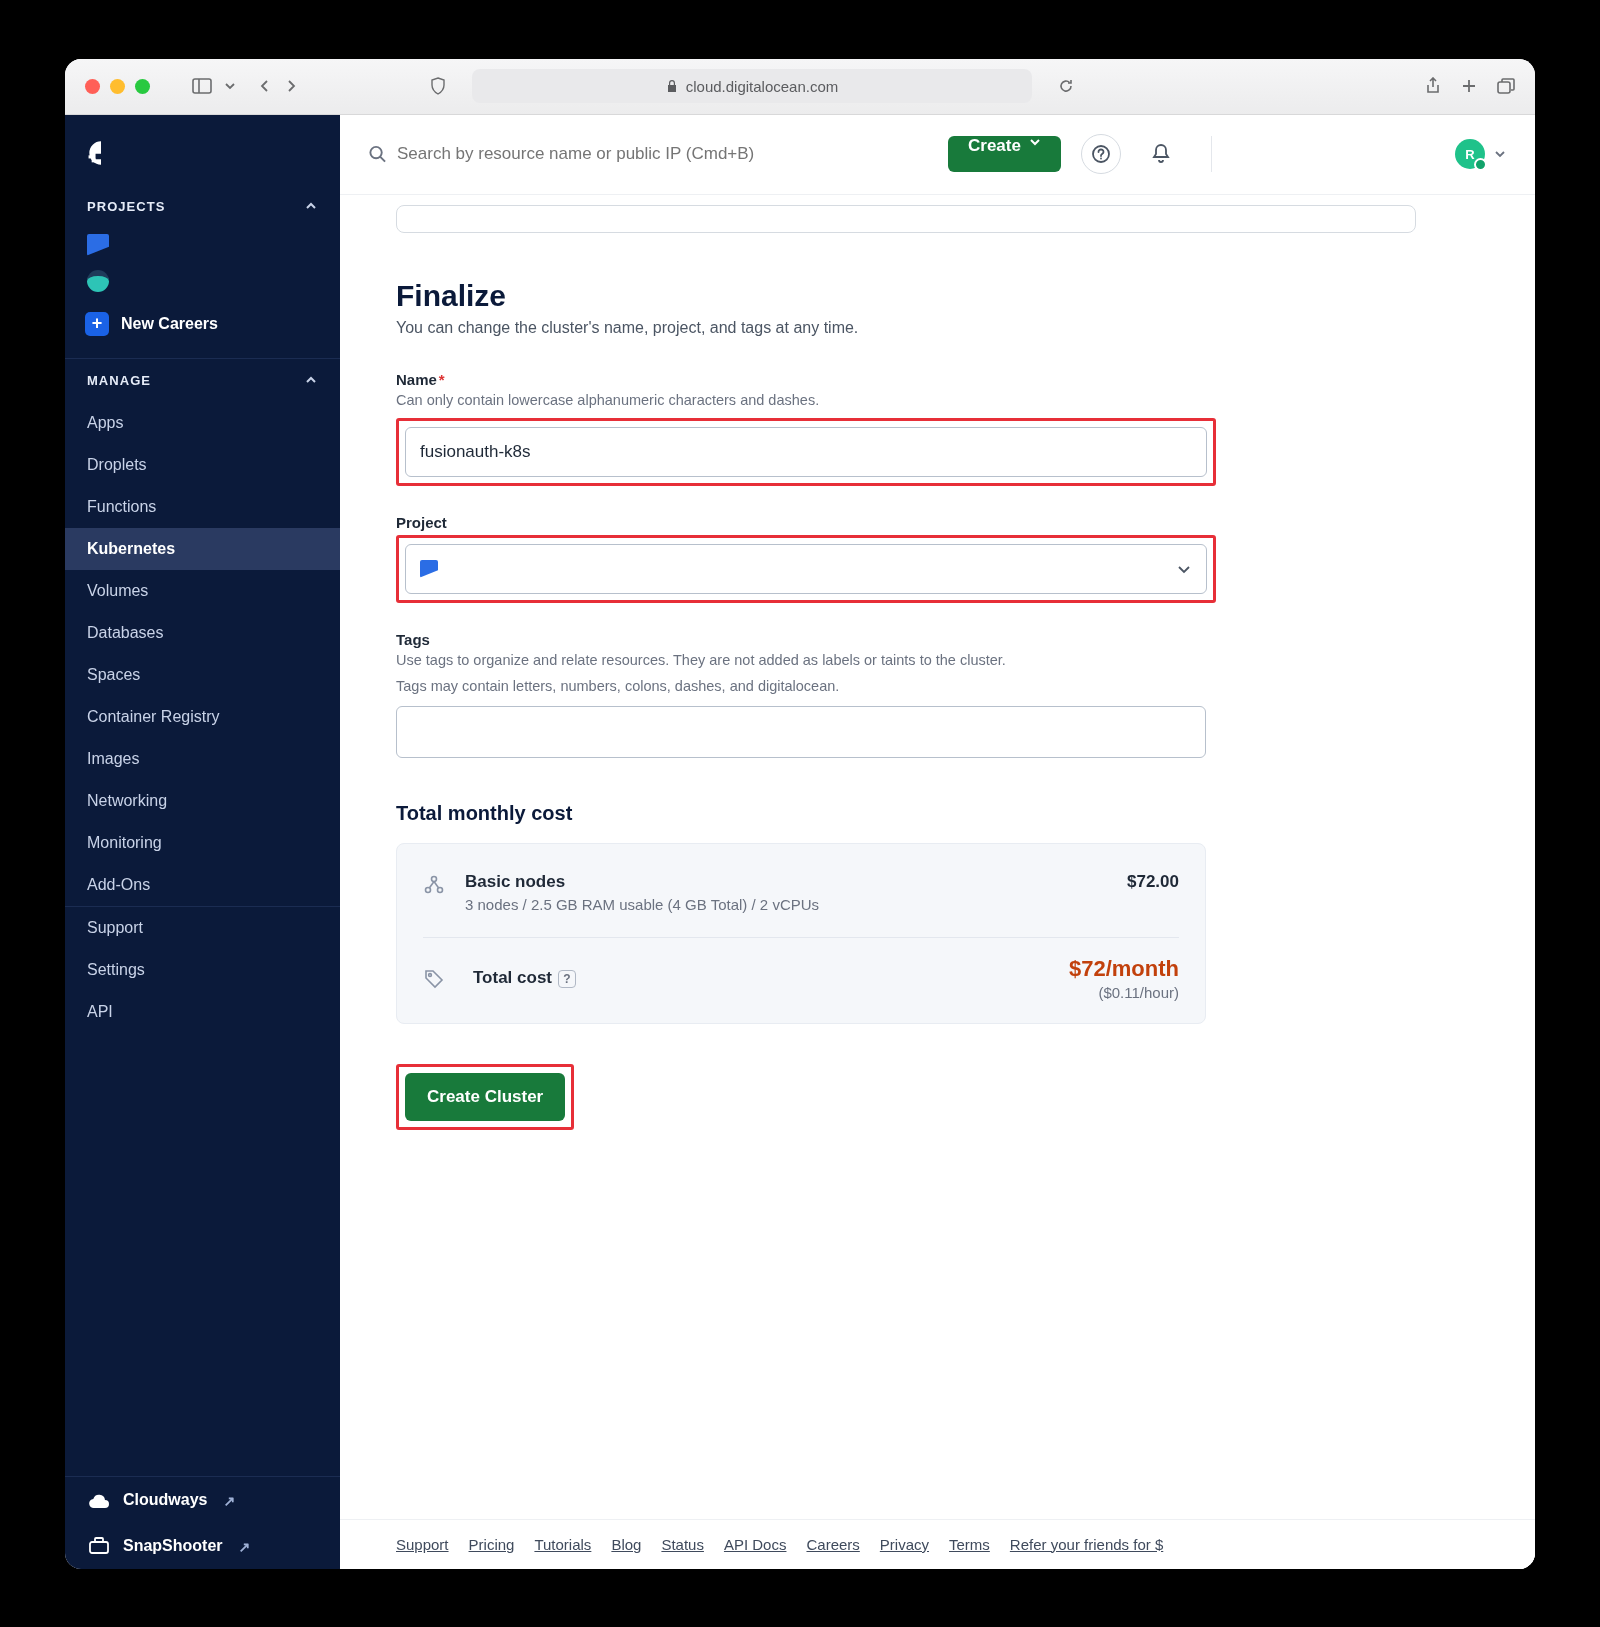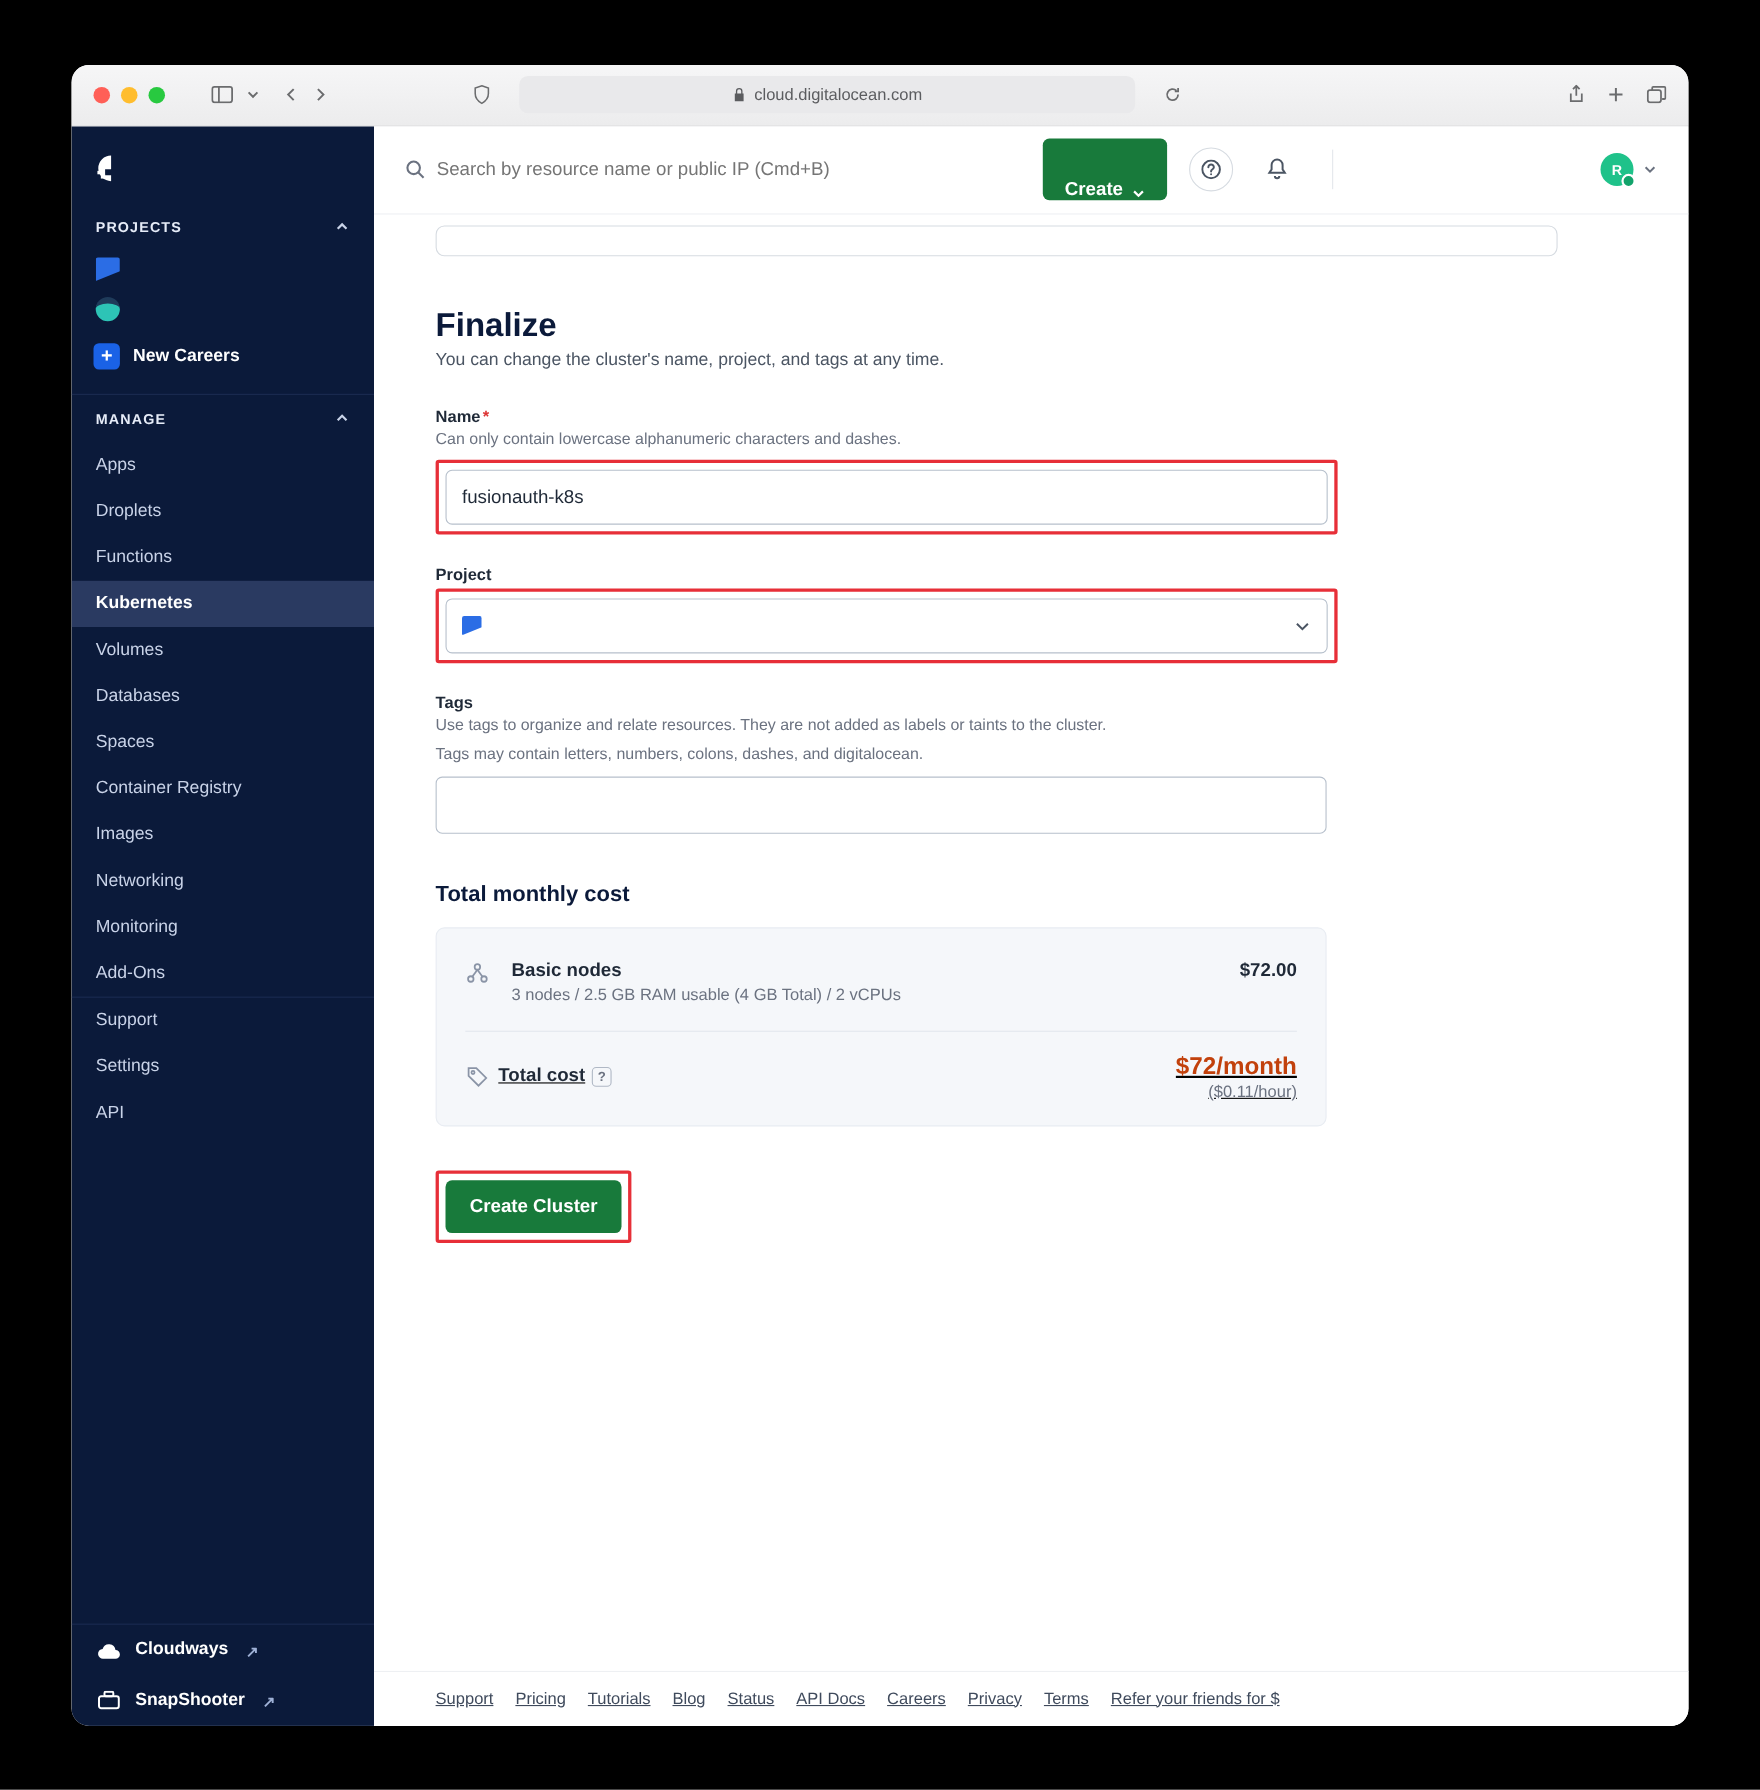--- a/index.html
+++ b/index.html
@@ -29,21 +29,21 @@
 .navitem { padding: 12px 22px; cursor: pointer; color: #c9d3e8; }
 .navitem.active { background: #2a3a61; color: #fff; font-weight: 600; }
 .sidefoot { margin-top: auto; }
 .extlink { display: flex; align-items: flex-end; gap: 12px; padding: 14px 22px; color: #fff; font-weight: 600; cursor: pointer; }
 .extlink .ico { width: 24px; display: inline-flex; align-items: center; justify-content: center; }
 .arrow-ne { font-size: 14px; color: #9fb1d6; margin-left: 4px; }
 .main { flex: 1; display: flex; flex-direction: column; min-width: 0; background: #fff; }
 .topbar { height: 80px; display: flex; align-items: center; padding: 0 28px; gap: 20px; border-bottom: 1px solid #eef0f3; }
 .search { display: flex; align-items: center; gap: 10px; flex: 1; max-width: 560px; color: #6b7280; }
 .search input { border: none; outline: none; font-size: 17px; color: #6b7280; width: 100%; background: transparent; }
-.createbtn { background: #187a3b; color: #fff; border: none; height: 56px; padding: 0 20px; border-radius: 6px; font-size: 17px; font-weight: 700; display: inline-flex; align-items: flex-end; gap: 8px; cursor: pointer; }
+.createbtn { background: #187a3b; color: #fff; border: none; height: 36px; padding: 0 20px; border-radius: 6px; font-size: 17px; font-weight: 700; display: inline-flex; align-items: flex-start; gap: 8px; cursor: pointer; }
 .icbtn { border: 1px solid #d6dbe1; width: 40px; height: 40px; border-radius: 50%; display: inline-flex; align-items: center; justify-content: center; color: #4b5563; cursor: pointer; }
 .vline { width: 1px; height: 36px; background: #e4e7ec; margin: 0 10px; }
 .avatar { width: 30px; height: 30px; border-radius: 50%; background: #1fc28a; color: #fff; display: inline-flex; align-items: center; justify-content: center; font-size: 13px; font-weight: 700; position: relative; }
 .avatar-badge { width: 13px; height: 13px; border-radius: 50%; background: #12a36b; position: absolute; right: -2px; bottom: -2px; border: 2px solid #fff; }
 .userchev { margin-left: 8px; color: #6b7280; display: inline-flex; cursor: pointer; }
 .content { flex: 1; overflow: auto; padding: 10px 56px 20px; }
 .stub-box { border: 1.5px solid #d6dbe1; border-radius: 8px; height: 28px; margin: 0 0 46px; }
 .h2 { font-size: 30px; font-weight: 700; color: #0b1a3a; margin-bottom: 6px; }
 .sub { color: #4b5563; font-size: 16px; margin-bottom: 34px; }
 .label { font-size: 15px; color: #1f2937; font-weight: 600; margin-bottom: 4px; }
@@ -55,21 +55,21 @@
 .select .pico { width: 18px; height: 18px; background: #2b6de5; clip-path: polygon(0 0, 100% 0, 100% 60%, 0 100%); border-radius: 2px; }
 .tagsbox { width: 810px; height: 52px; border: 1.5px solid #b7c0cc; border-radius: 6px; margin-bottom: 44px; }
 .h3 { font-size: 20px; font-weight: 700; color: #0b1a3a; margin-bottom: 18px; }
 .costbox { background: #f5f7fa; border: 1px solid #e8ecf2; border-radius: 8px; padding: 22px 26px; width: 810px; }
 .crow { display: flex; align-items: flex-start; gap: 16px; padding: 6px 0; }
 .cicon { width: 26px; color: #8a94a6; margin-top: 2px; }
 .clabel { font-weight: 700; color: #1f2937; font-size: 17px; }
 .cdesc { color: #6b7280; font-size: 15px; margin-top: 4px; }
 .cval { margin-left: auto; font-weight: 700; color: #1f2937; font-size: 17px; }
 .hr { height: 1px; background: #e3e7ee; margin: 18px 0; }
-.totalrow { display: flex; align-items: center; gap: 4px; text-decoration: underline; }
+.totalrow { display: flex; align-items: center; gap: 24px; }
 .help { display: inline-flex; width: 18px; height: 18px; border: 1.5px solid #b0b8c5; border-radius: 4px; align-items: center; justify-content: center; font-size: 12px; color: #6b7280; margin-left: 6px; }
 .totalprice { margin-left: auto; text-align: right; }
 .totalprice .big { font-size: 22px; font-weight: 800; color: #c2410c; }
 .totalprice .small { color: #6b7280; font-size: 15px; margin-top: 2px; }
 .primarybtn { background: #187a3b; color: #fff; border: none; height: 48px; padding: 0 22px; border-radius: 6px; font-size: 17px; font-weight: 700; cursor: pointer; }
 .btnwrap { display: inline-block; border: 3px solid #e72f38; border-radius: 3px; padding: 6px; margin-top: 40px; }
 .footer { border-top: 1px solid #eef0f3; padding: 16px 56px; display: flex; gap: 20px; flex-wrap: wrap; font-size: 15px; color: #3f4a5c; background: #fff; }
 .footer a { color: #3f4a5c; text-decoration: underline; cursor: pointer; }
 svg { display: block; }
 </style>

